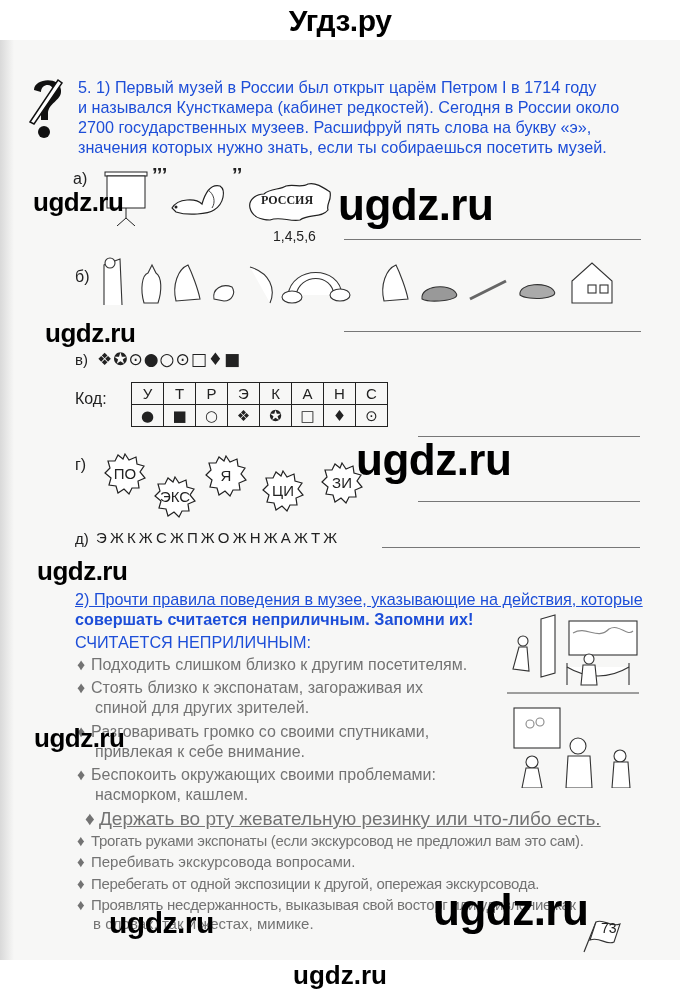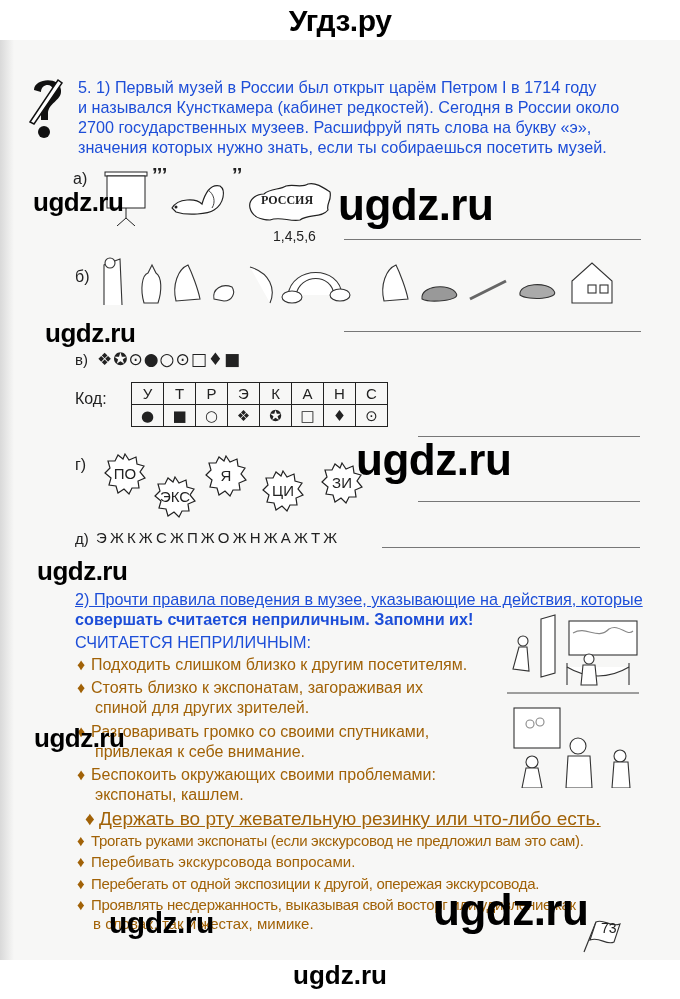--- a/index.html
+++ b/index.html
@@ -12,21 +12,21 @@
   .wm.sm{font-size:26px;}
   .wm.lg{font-size:44px;}
   .line{position:absolute;height:1px;background:#777;}
   .qicon{position:absolute;left:28px;top:74px;width:38px;height:72px;}
   .label{position:absolute;font-size:16px;color:#222;}
   .pic{position:absolute;}
   table.code{position:absolute;left:131px;top:382px;border-collapse:collapse;}
   table.code td{border:1.5px solid #222;width:31px;height:21px;text-align:center;font-size:15px;padding:0;color:#222;}
   .star{position:absolute;width:42px;height:42px;}
   .star span{position:absolute;left:0;top:0;width:42px;height:42px;line-height:42px;text-align:center;font-size:15px;color:#222;}
-  .bullet{position:absolute;font-size:16px;line-height:20px;color:#a16207;}
+  .bullet{position:absolute;font-size:16px;line-height:20px;color:#737373;}
   .bullet .dia{display:inline-block;width:14px;}
   .flag{position:absolute;left:582px;top:914px;width:40px;height:40px;}
   .footer{position:absolute;top:960px;left:0;width:680px;text-align:center;font-size:26px;font-weight:bold;color:#000;}
 </style>
 </head>
 <body>
 
 <div class="site-title">Угдз.ру</div>
 <div class="page"></div>
 <div class="page-edge"></div>
@@ -201,21 +201,21 @@
 <div class="bullet" style="left:77px;top:722px;">
   <span class="dia">♦</span><span>Разговаривать громко со своими спутниками,</span>
 </div>
 <div class="bullet" style="left:95px;top:742px;">
   <span>привлекая к себе внимание.</span>
 </div>
 <div class="bullet" style="left:77px;top:765px;">
   <span class="dia">♦</span><span>Беспокоить окружающих своими проблемами:</span>
 </div>
 <div class="bullet" style="left:95px;top:785px;">
-  <span>экспонаты, кашлем.</span>
+  <span>насморком, кашлем.</span>
 </div>
 <div class="bullet" style="left:85px;top:809px;font-size:19px;text-decoration:underline;">
   <span class="dia">♦</span><span>Держать во рту жевательную резинку или что-либо есть.</span>
 </div>
 <div class="bullet" style="left:77px;top:831px;font-size:15px;letter-spacing:-0.3px;">
   <span class="dia">♦</span><span>Трогать руками экспонаты (если экскурсовод не предложил вам это сам).</span>
 </div>
 <div class="bullet" style="left:77px;top:852px;font-size:15px;">
   <span class="dia">♦</span><span>Перебивать экскурсовода вопросами.</span>
 </div>

